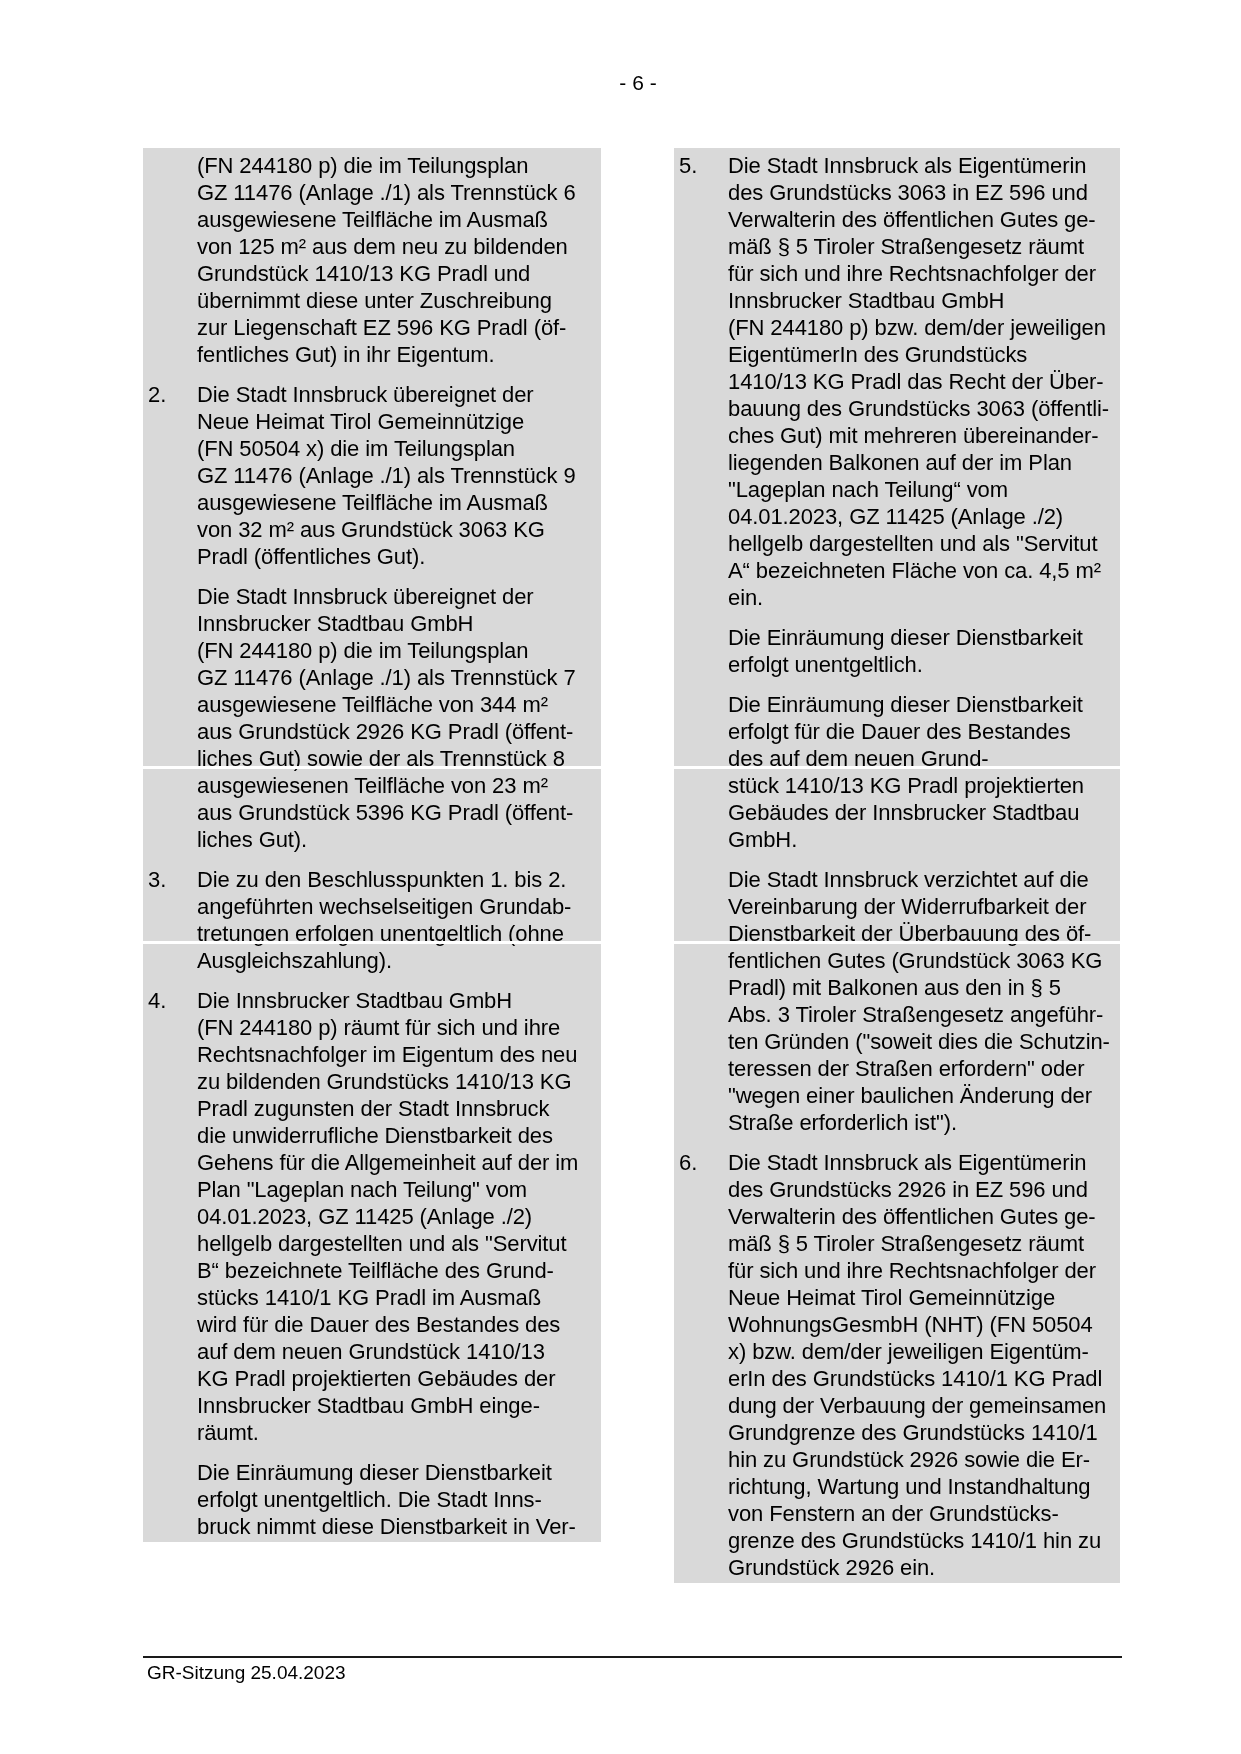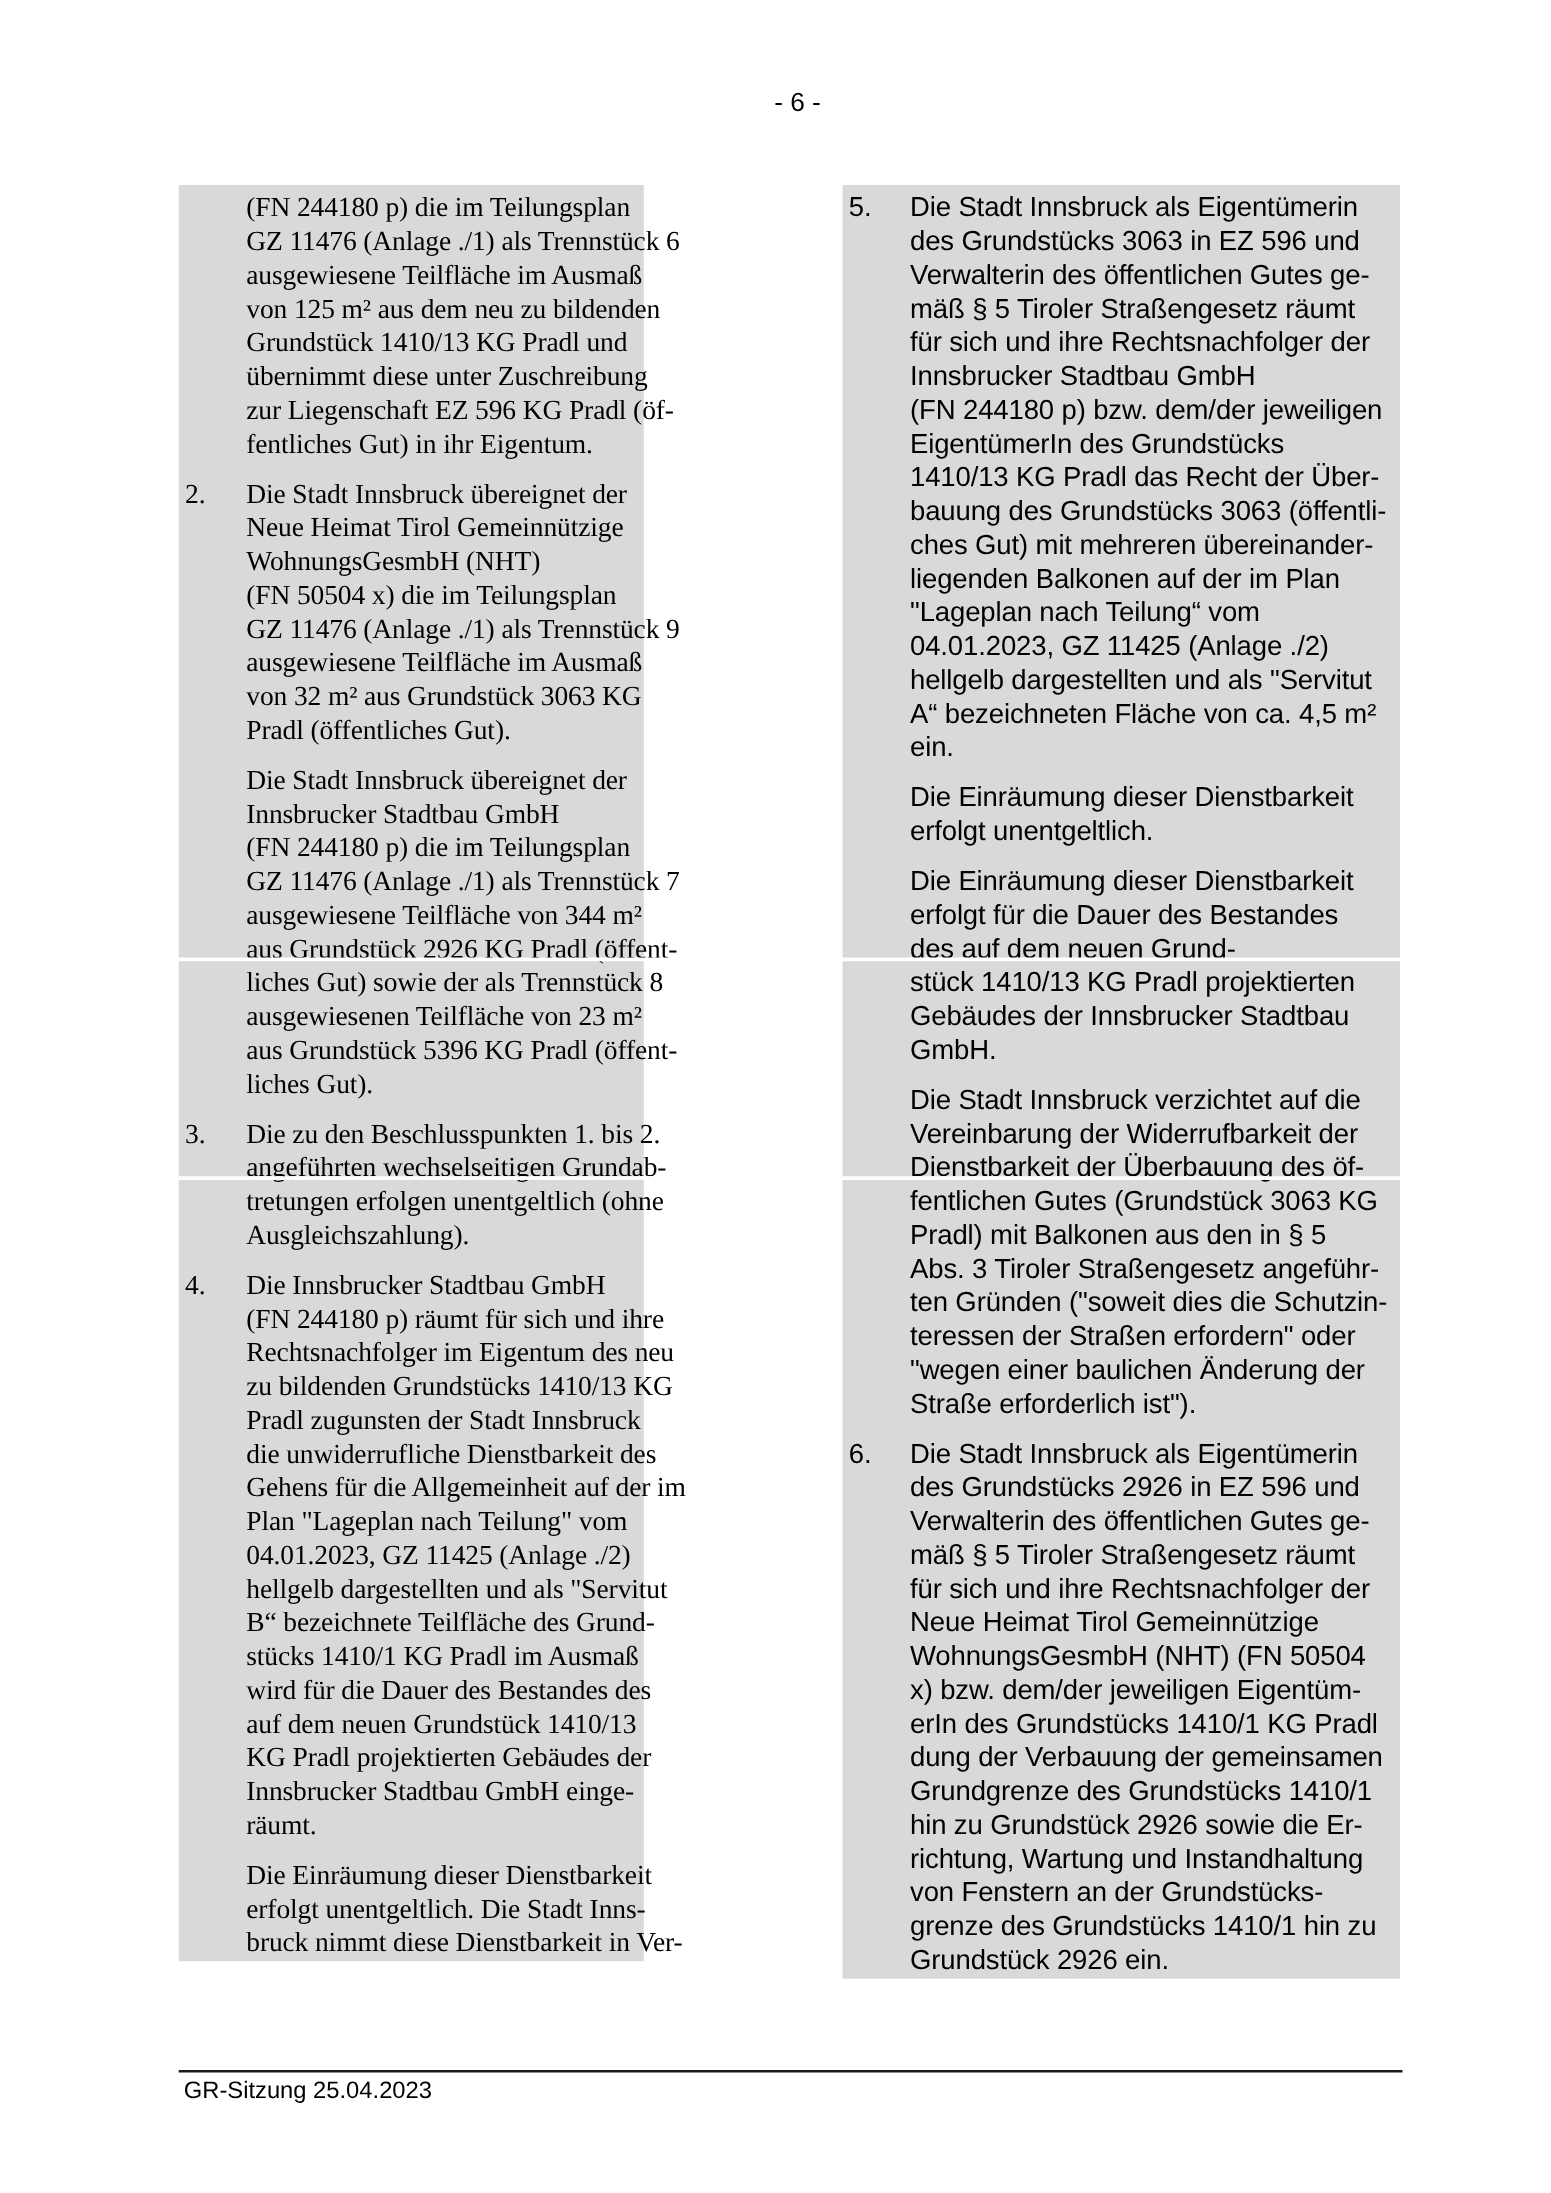--- a/index.html
+++ b/index.html
@@ -14,21 +14,21 @@
   .page-number {
     position: absolute; top: 72px; left: 143px; width: 990px;
     text-align: center; font-size: 21px; line-height: 22px;
   }
   .col {
     position: absolute; top: 148px;
     background: #d9d9d9;
     padding: 4px 0 2px 0;
     box-sizing: border-box;
   }
-  .col-left  { left: 143px; width: 372px; font-family: Liberation Serif, serif; }
+  .col-left  { left: 143px; width: 458px; }
   .col-right { left: 674px; width: 446px; }
   .item { position: relative; padding-left: 54px; }
   .item + .item { margin-top: 13px; }
   .num {
     position: absolute; left: 5px; top: 0;
     font-size: 22px; line-height: 27px;
   }
   .line {
     white-space: nowrap;
     height: 27px; line-height: 27px;
@@ -63,21 +63,20 @@
       <div class="line">von 125 m² aus dem neu zu bildenden</div>
       <div class="line">Grundstück 1410/13 KG Pradl und</div>
       <div class="line">übernimmt diese unter Zuschreibung</div>
       <div class="line">zur Liegenschaft EZ 596 KG Pradl (öf-</div>
       <div class="line">fentliches Gut) in ihr Eigentum.</div>
     </div>
     <div class="item">
       <span class="num">2.</span>
       <div class="line">Die Stadt Innsbruck übereignet der</div>
       <div class="line">Neue Heimat Tirol Gemeinnützige</div>
-      <div class="line">WohnungsGesmbH (NHT)</div>
       <div class="line">(FN 50504 x) die im Teilungsplan</div>
       <div class="line">GZ 11476 (Anlage ./1) als Trennstück 9</div>
       <div class="line">ausgewiesene Teilfläche im Ausmaß</div>
       <div class="line">von 32 m² aus Grundstück 3063 KG</div>
       <div class="line">Pradl (öffentliches Gut).</div>
     </div>
     <div class="item">
       <div class="line">Die Stadt Innsbruck übereignet der</div>
       <div class="line">Innsbrucker Stadtbau GmbH</div>
       <div class="line">(FN 244180 p) die im Teilungsplan</div>

